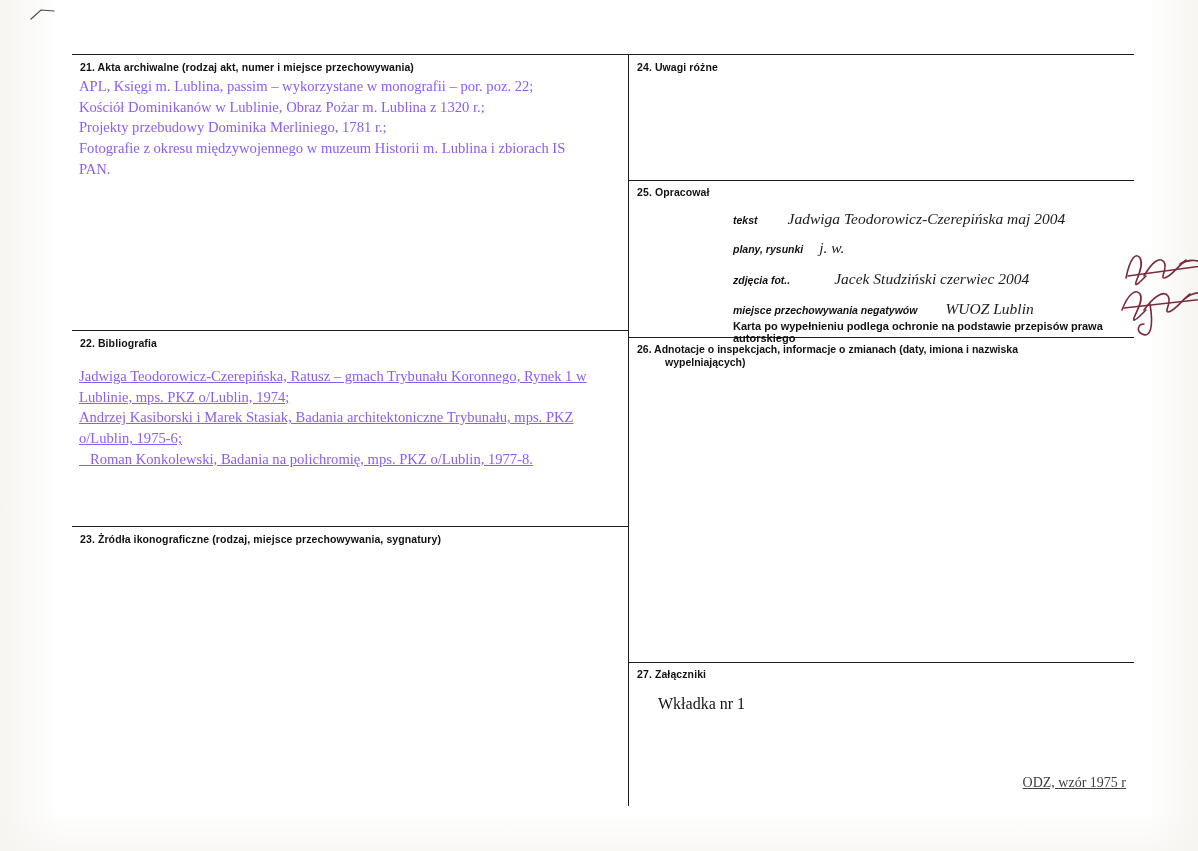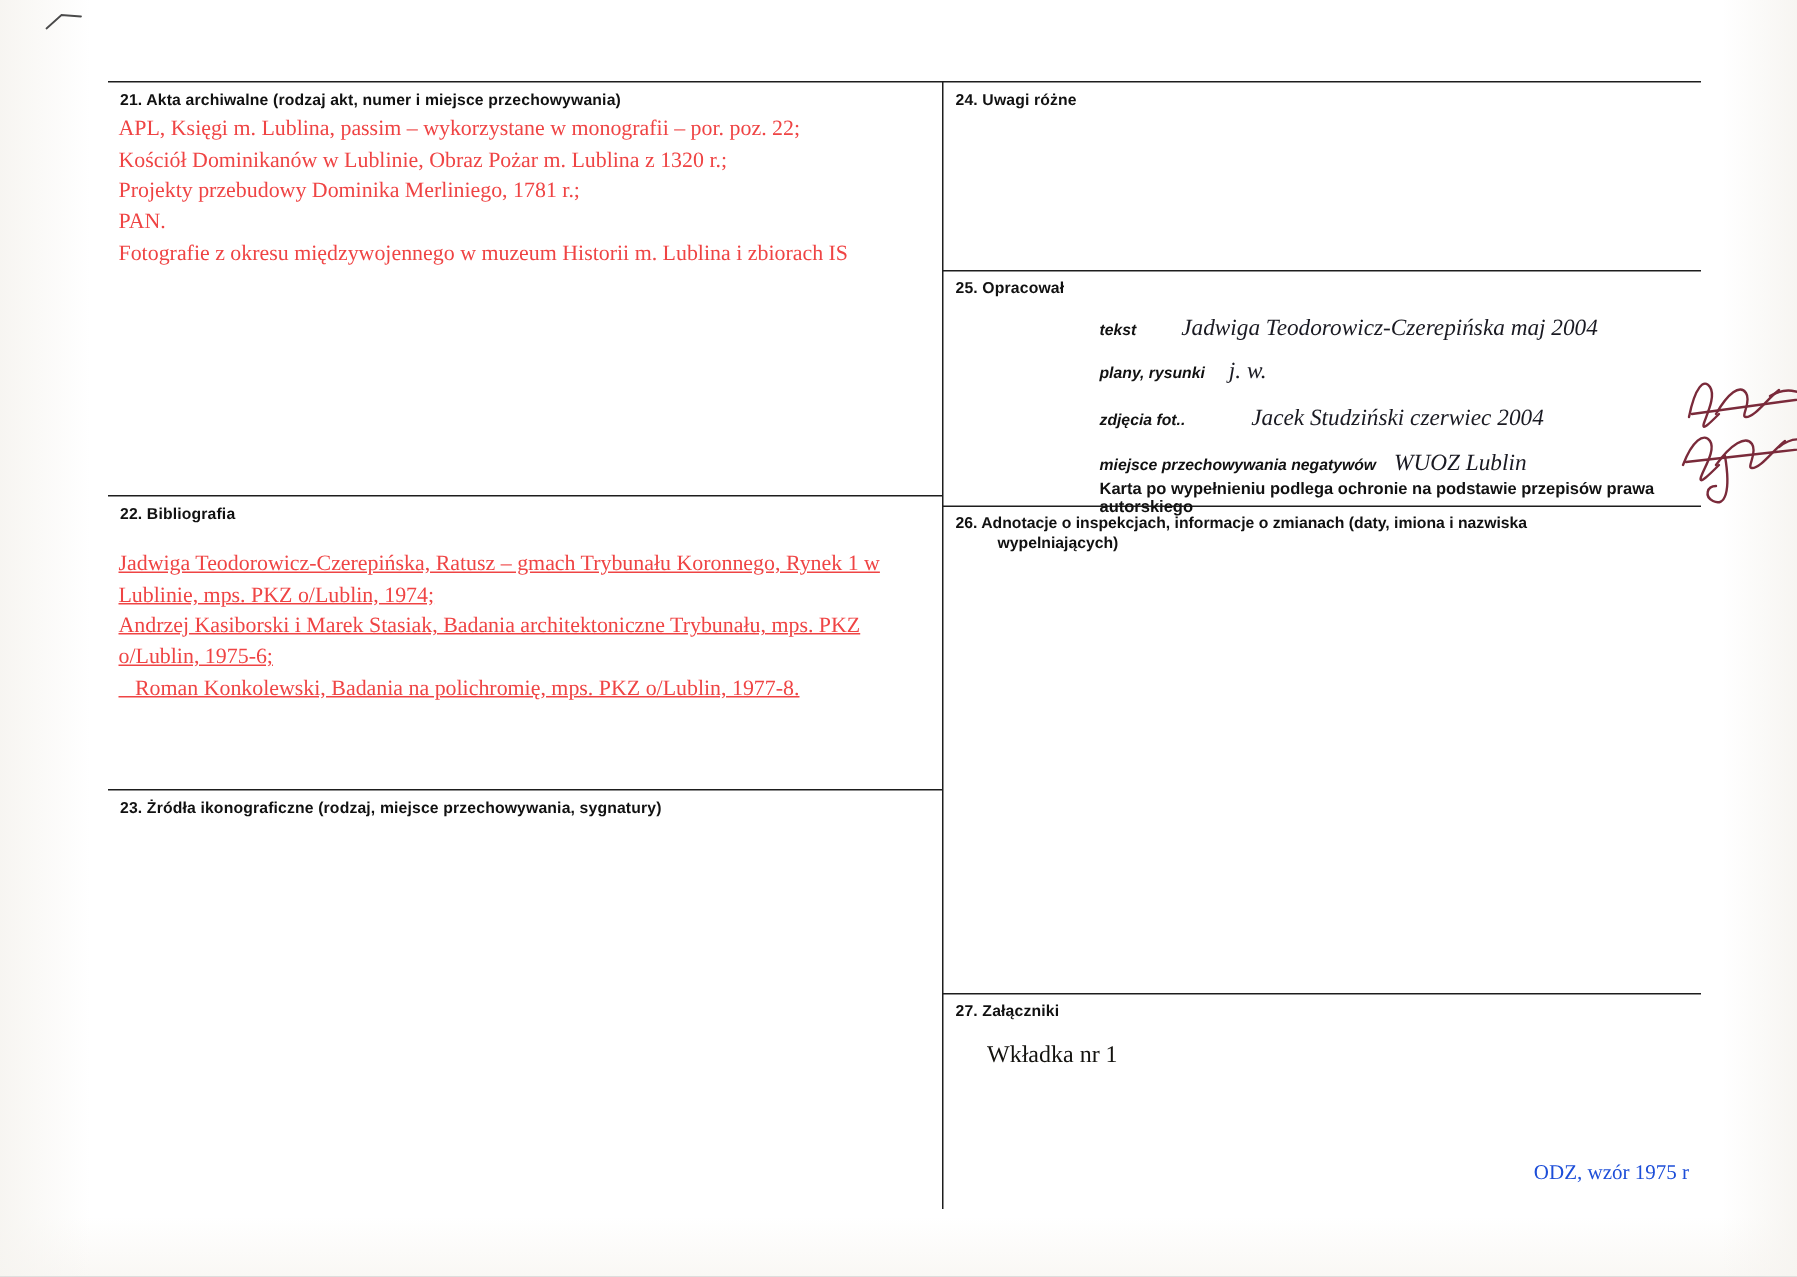--- a/index.html
+++ b/index.html
@@ -59,21 +59,21 @@
   .cap-thin {
     font-family: "Liberation Sans", sans-serif;
     font-size: 10.5px;
     font-weight: bold;
     color: #111;
     line-height: 1.3;
   }
   .body-txt {
     font-family: "Liberation Serif", serif;
     font-size: 14.6px;
-    color: #ef4444;
+    color: #8b5cf6;
     line-height: 1.42;
   }
 
   
   .hand {
     font-family: "Liberation Serif", serif;
     font-style: italic;
     font-size: 15.5px;
     color: #1a1a22;
     white-space: nowrap;
@@ -95,21 +95,22 @@
 
   .footnote {
     font-family: Liberation Sans, sans-serif;
     font-size: 11px;
     font-weight: bold;
     color: #111;
   }
   .odz {
     font-family: "Liberation Serif", serif;
     font-size: 14px;
-    color: #1d4ed8;
+    color: #404040;
+    text-decoration: underline;
   }
   .attach {
     font-family: "Liberation Serif", serif;
     font-size: 16px;
     color: #14130f;
   }
 
   
   .sig {
     position: absolute;
@@ -147,22 +148,22 @@
     <div class="ln h" style="left:556px; top:126px; width:506px;"></div>
     <div class="ln h" style="left:556px; top:283px; width:506px;"></div>
     <div class="ln h" style="left:556px; top:608px; width:506px;"></div>
 
     <div class="cell" style="left:0px; top:0px; width:556px; height:276px;">
       <div class="cap" style="position:absolute; left:8px; top:7px;">21. Akta archiwalne (rodzaj akt, numer i miejsce przechowywania)</div>
       <div class="body-txt" style="position:absolute; left:7px; top:22px; width:545px;">
         <div>APL, Księgi m. Lublina, passim – wykorzystane w monografii – por. poz. 22;</div>
         <div>Kościół Dominikanów w Lublinie, Obraz Pożar m. Lublina z 1320 r.;</div>
         <div>Projekty przebudowy Dominika Merliniego, 1781 r.;</div>
+        <div>Fotografie z okresu międzywojennego w muzeum Historii m. Lublina i zbiorach IS</div>
         <div>PAN.</div>
-        <div>Fotografie z okresu międzywojennego w muzeum Historii m. Lublina i zbiorach IS</div>
       </div>
     </div>
 
     <div class="cell" style="left:0px; top:276px; width:556px; height:196px;">
       <div class="cap" style="position:absolute; left:8px; top:7px;">22. Bibliografia</div>
       <div class="body-txt" style="position:absolute; left:7px; top:36px; width:545px;text-decoration:underline;">
         <div>Jadwiga Teodorowicz-Czerepińska, Ratusz – gmach  Trybunału Koronnego, Rynek 1 w</div>
         <div>Lublinie, mps. PKZ o/Lublin, 1974;</div>
         <div>Andrzej Kasiborski i Marek Stasiak, Badania architektoniczne Trybunału, mps. PKZ</div>
         <div>o/Lublin, 1975-6;</div>
@@ -191,21 +192,21 @@
         <span class="hand" style="margin-left:16px;">j. w.</span>
       </div>
 
       <div class="rowline" style="left:105px; top:90px;">
         <span class="lbl-sm">zdjęcia fot..</span>
         <span class="hand" style="margin-left:44px;">Jacek Studziński czerwiec 2004</span>
       </div>
 
       <div class="rowline" style="left:105px; top:120px;">
         <span class="lbl-sm">miejsce przechowywania negatywów</span>
-        <span class="hand" style="margin-left:12px;">WUOZ Lublin</span>
+        <span class="hand" style="margin-left:28px;">WUOZ Lublin</span>
       </div>
 
       <div class="footnote" style="position:absolute; left:105px; top:140px;">Karta po wypełnieniu podlega ochronie na podstawie przepisów prawa autorskiego</div>
 
       <svg class="sig" style="left:492px; top:62px; width:110px; height:100px;" viewBox="0 0 110 100">
         <g stroke="#7a2a3a" fill="none" stroke-width="1.6" stroke-linecap="round">
           <path d="M6 36 C10 16, 16 10, 20 16 C24 22, 18 34, 16 40 C14 46, 20 40, 26 34"></path>
           <path d="M24 34 C32 20, 40 14, 44 20 C48 26, 40 36, 44 36 C50 36, 58 24, 66 18"></path>
           <path d="M60 22 C70 16, 80 18, 86 24 C92 30, 86 34, 80 30"></path>
           <path d="M8 34 L96 22"></path>

